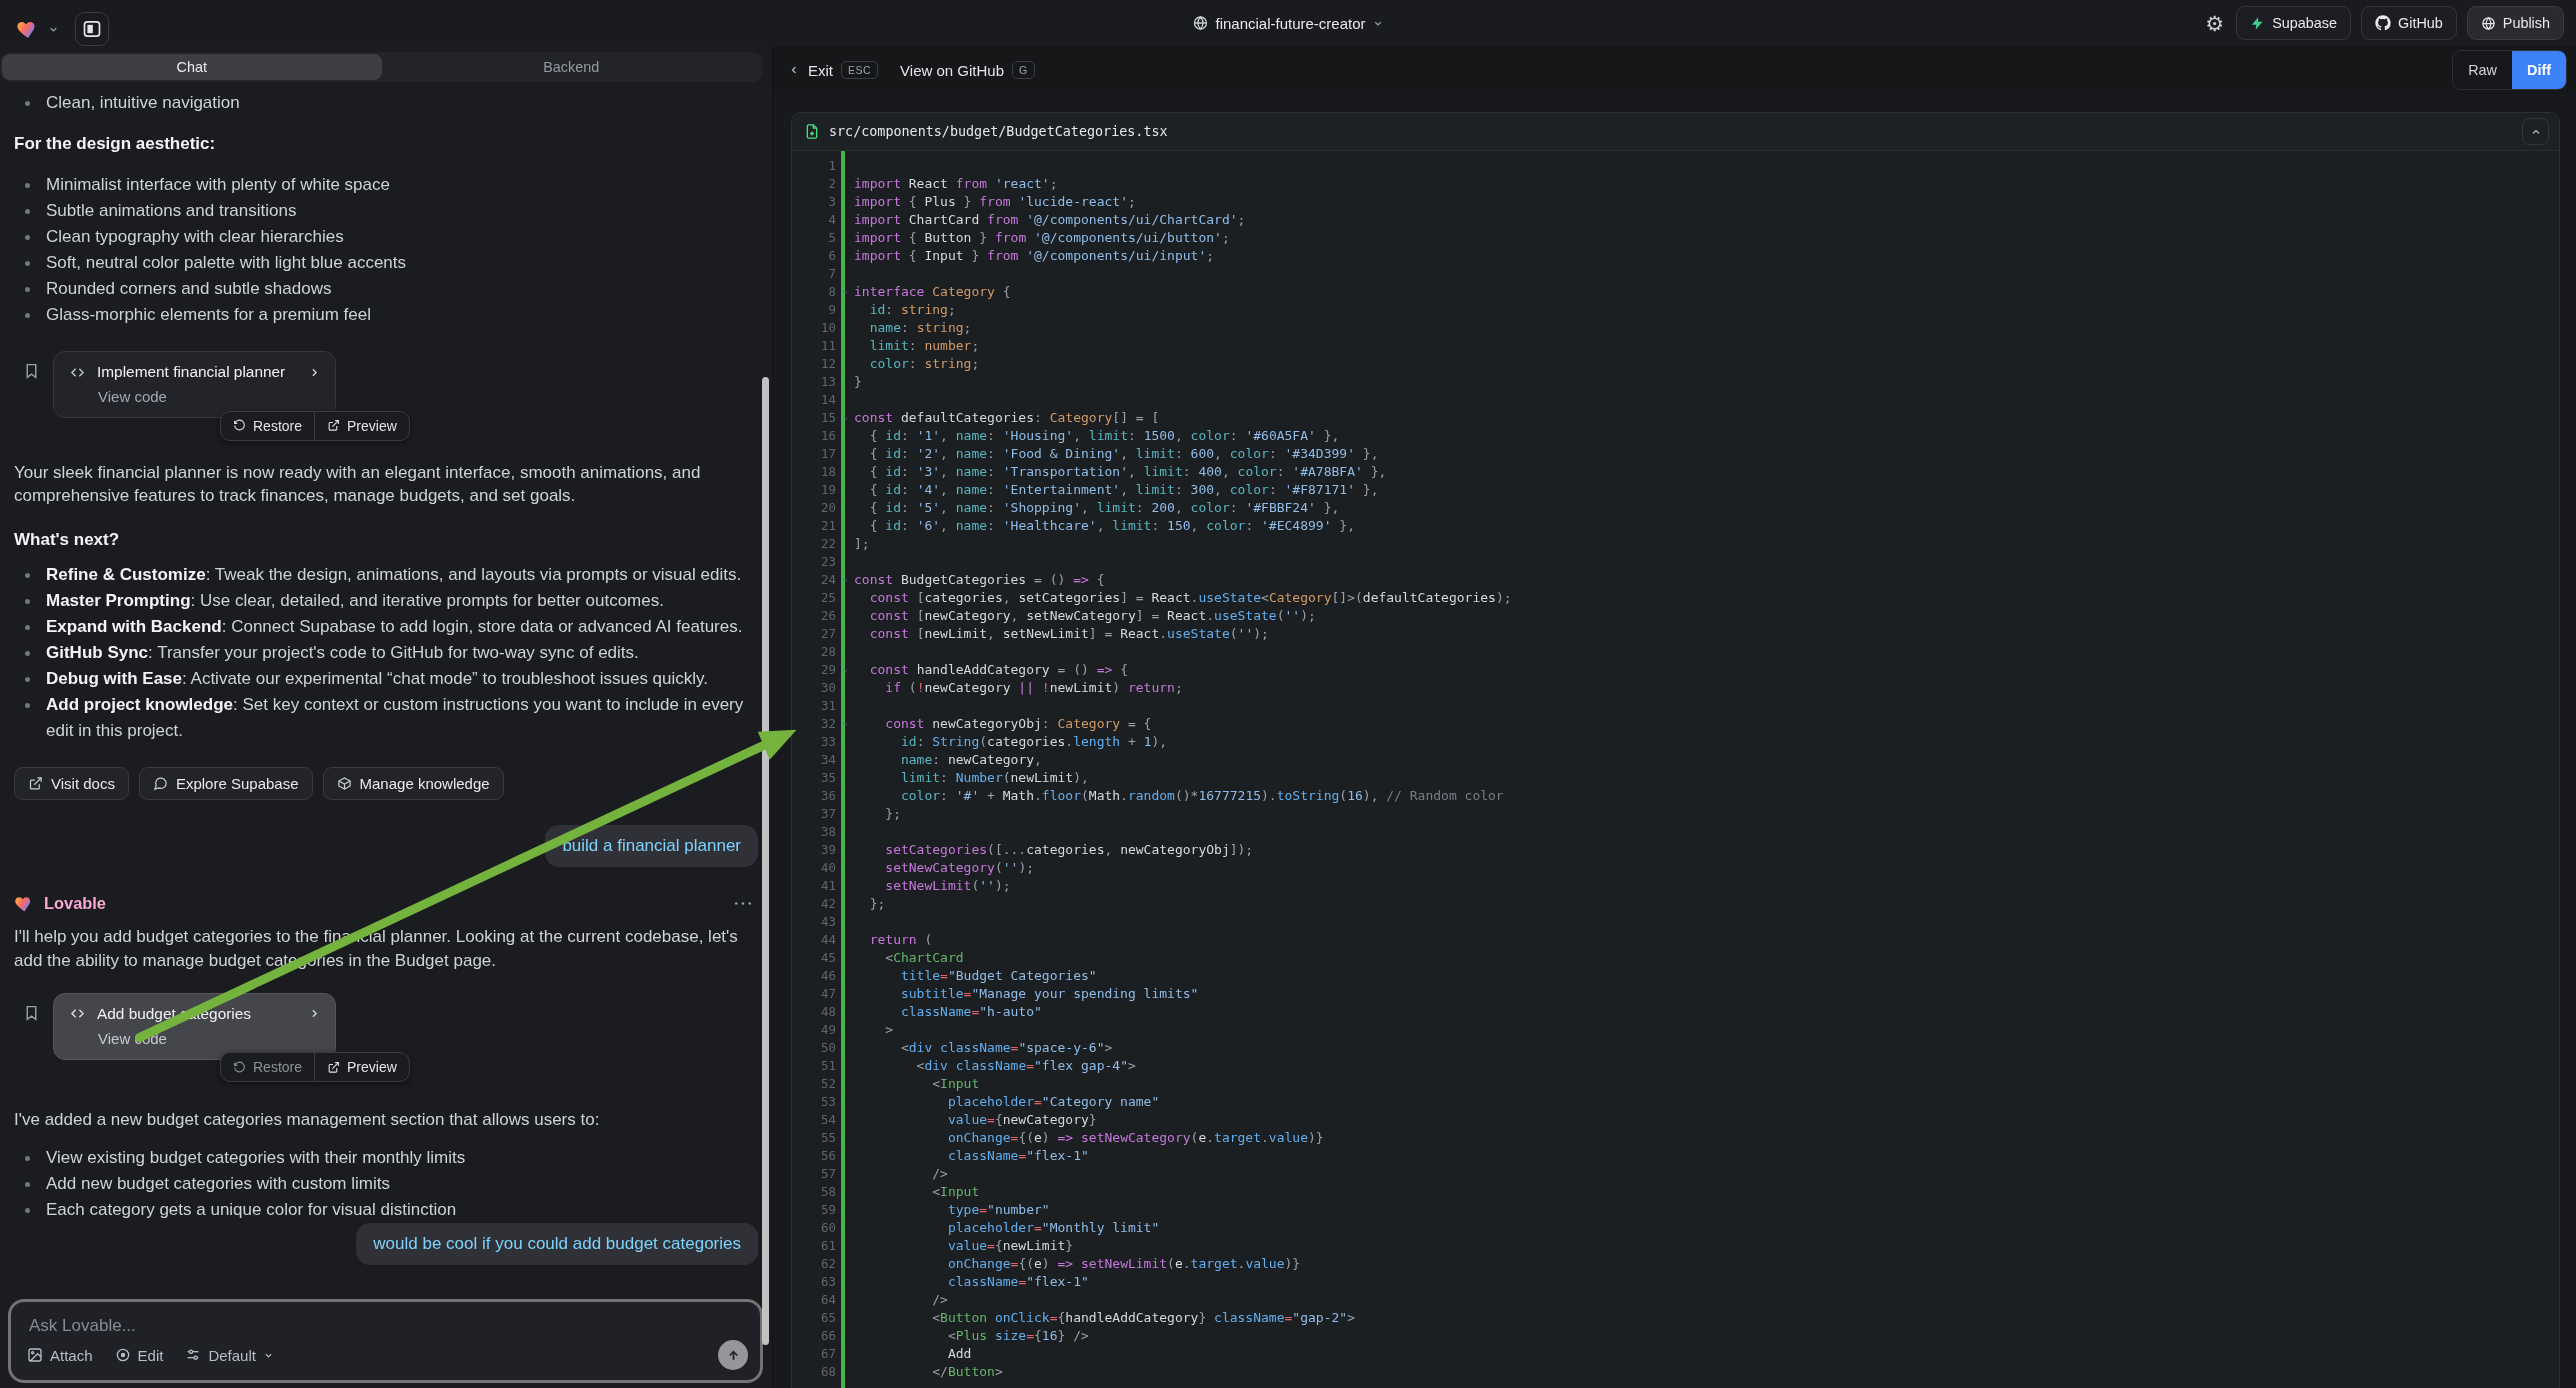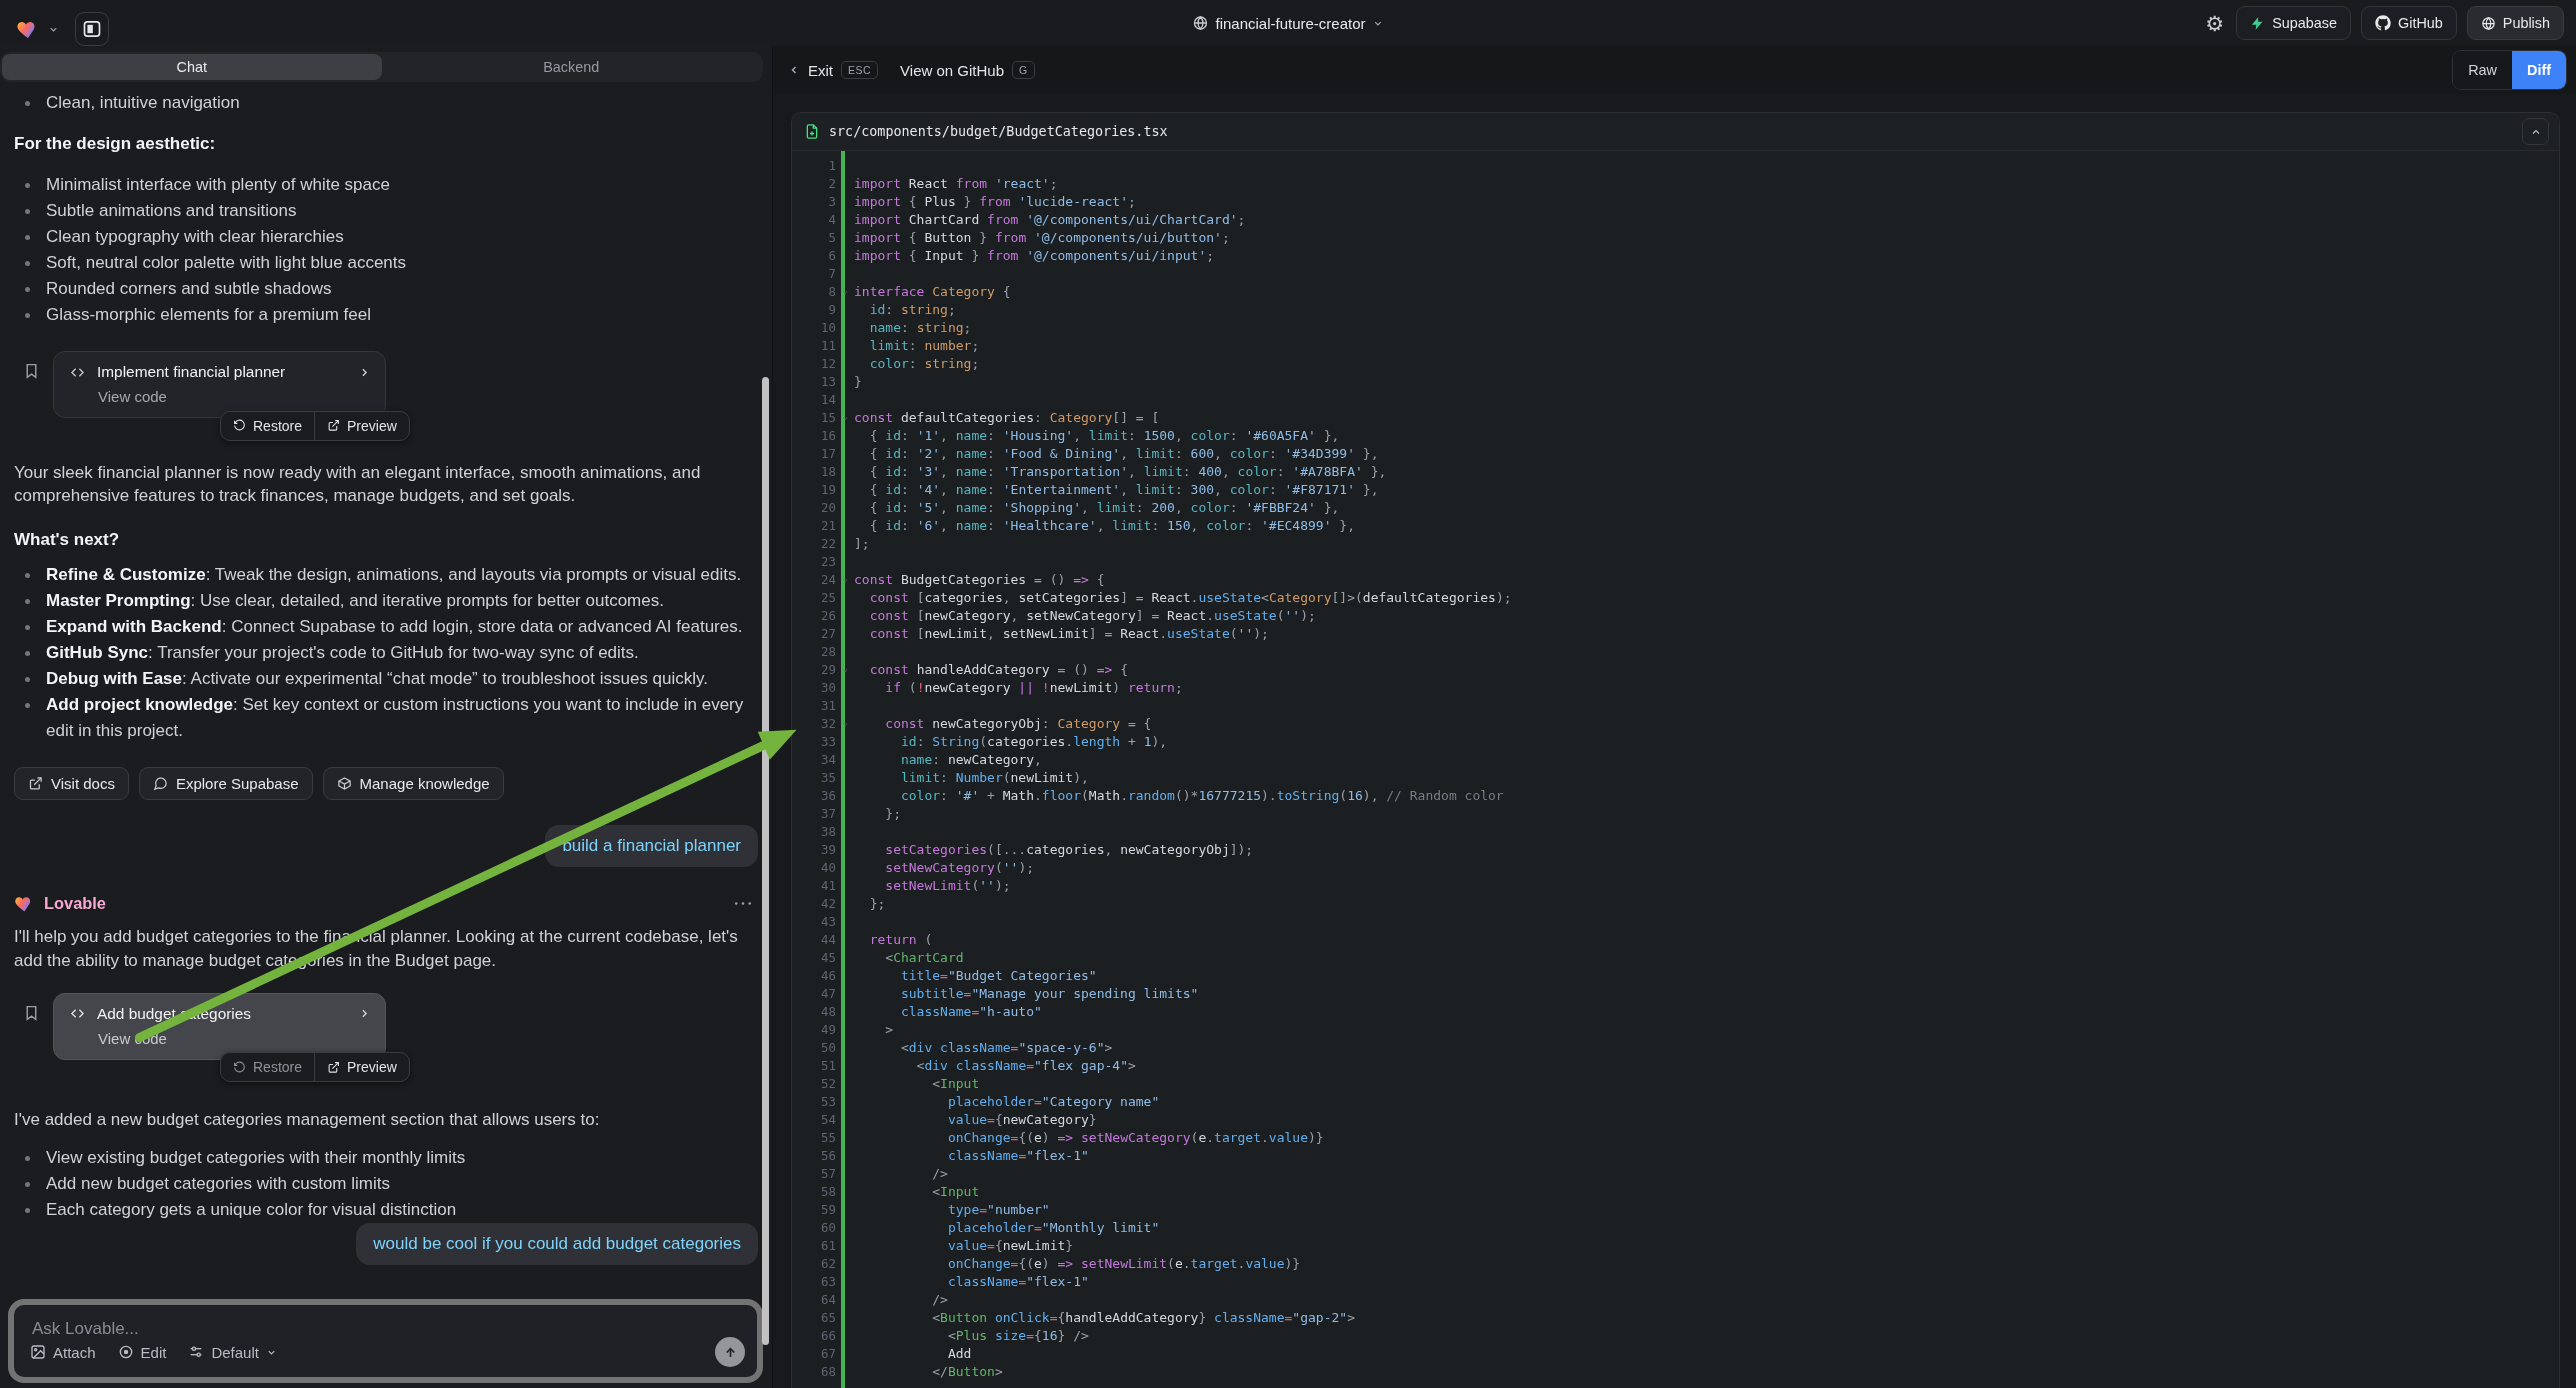--- a/index.html
+++ b/index.html
@@ -43,21 +43,21 @@
   .chat-h { font-size:17px; }
 
   ul.blist { list-style:none; }
   ul.blist li { position:relative; padding-left:32px; line-height:26px; font-size:17px; color:#cfd2d7; }
   ul.blist li::before { content:""; position:absolute; left:11px; top:11px; width:5px; height:5px;
     border-radius:50%; background:#72767e; }
   ul.blist li b { color:#f3f4f6; }
 
   .card-row { display:flex; align-items:flex-start; gap:13px; padding-left:9px; }
   .bookmark { margin-top:10px; color:#9ba0a8; }
-  .action-card { width:333px; border-radius:12px; padding:11px 14px 12px;
+  .action-card { width:283px; border-radius:12px; padding:11px 14px 12px;
     background:#232429; border:1px solid #36383d; cursor:pointer; }
   .action-card.active { background:#44464c; border-color:#55575d; }
   .card-main { display:flex; align-items:center; gap:10px; }
   .card-title { font-size:15.4px; font-weight:500; color:#f1f2f4; flex:1; }
   .card-chev { color:#d0d3d8; }
   .view-code { margin:7px 0 0 30px; font-size:15px; color:#a3a7af; cursor:pointer; }
 
   .pill { position:relative; z-index:3; display:inline-flex; align-items:center; height:30px;
     margin:-13px 0 0 167px; background:#1b1c20; border:1px solid #3a3c42; border-radius:10px;
     box-shadow:0 2px 6px rgba(0,0,0,.45); }
@@ -77,21 +77,21 @@
 
   .lov-row { display:flex; align-items:center; gap:9px; }
   .lov-name { font-size:16.4px; font-weight:600; color:#f9a8d4; flex:1; }
   .more-dots { color:#9aa0a8; cursor:pointer; padding-right:6px; }
 
   .scrollthumb { position:absolute; left:762px; top:331px; width:7px; height:968px;
     border-radius:4px; background:#cfcfcf; opacity:.92; z-index:5; }
 
   
   .composer { position:absolute; left:8px; right:9px; bottom:5px; height:84px;
-    background:#202127; border:6px solid #737373; border-radius:16px; }
+    background:#202127; border:3px solid #737373; border-radius:16px; }
   .composer-ph { position:absolute; left:18px; top:14px; font-size:17px; color:#878b93; }
   .composer-row { position:absolute; left:16px; right:12px; bottom:10px; display:flex;
     align-items:center; gap:22px; color:#b8bcc4; font-size:15px; }
   .comp-item { display:flex; align-items:center; gap:7px; background:none; border:none;
     color:#b8bcc4; font-size:15px; font-family:inherit; cursor:pointer; }
   .send-btn { margin-left:auto; width:30px; height:30px; border-radius:50%; background:#94969c;
     border:none; display:flex; align-items:center; justify-content:center; cursor:pointer; }
 
   
   .code-head { position:absolute; left:774px; right:0; top:46px; height:48px;

